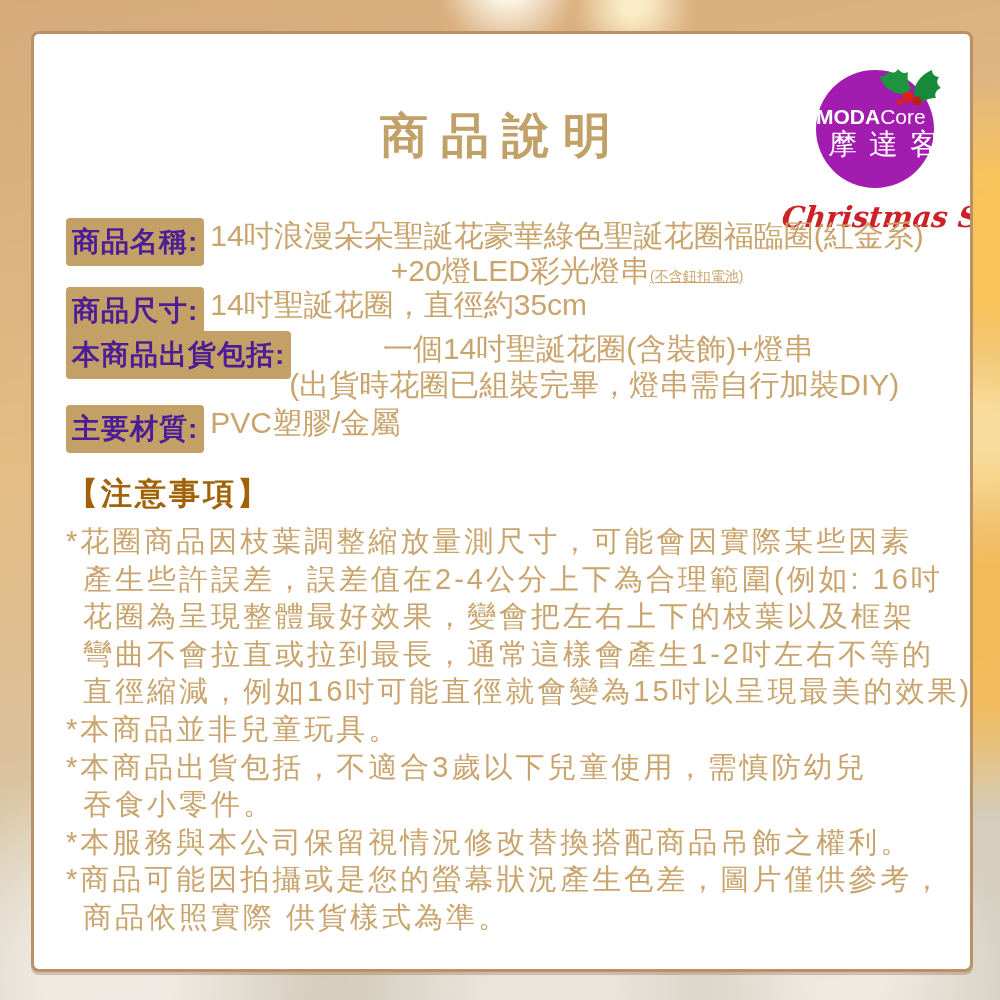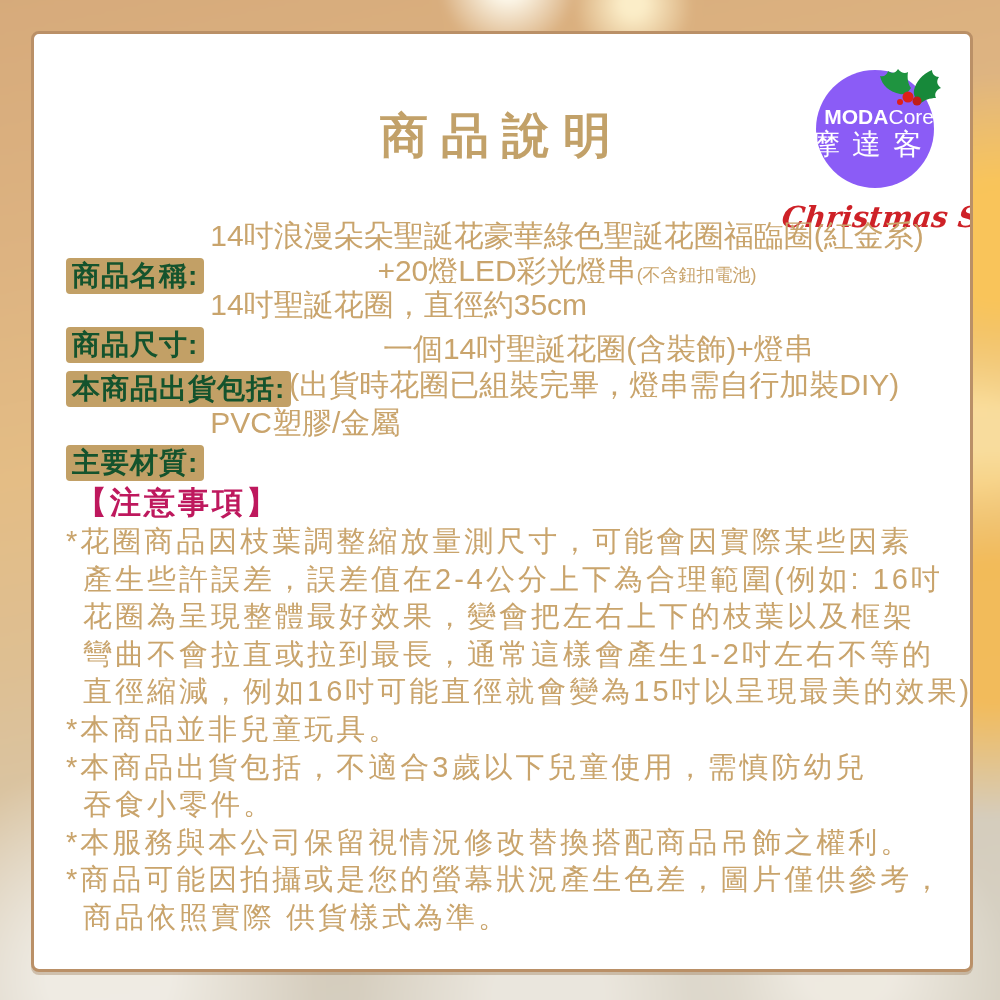--- a/index.html
+++ b/index.html
@@ -32,47 +32,47 @@
   .title{
     position:absolute;top:70px;left:50%;transform:translateX(-50%);
     margin:0;font-size:48px;font-weight:bold;letter-spacing:13px;
     color:#c2a169;white-space:nowrap;
   }
   
   .brand{position:absolute;left:748px;top:10px;width:200px;height:196px;}
   .holly{position:absolute;left:88px;top:16px;width:78px;height:52px;z-index:3;}
   .logo-circle{
     position:absolute;left:34px;top:26px;width:118px;height:118px;border-radius:50%;
-    background:#8b5cf6;z-index:2;display:flex;flex-direction:column;
-    align-items:flex-end;justify-content:center;padding-top:6px;box-sizing:border-box;
+    background:#a21caf;z-index:2;display:flex;flex-direction:column;
+    align-items:flex-start;justify-content:center;padding-top:6px;box-sizing:border-box;
   }
   .logo-en{color:#fff;font-size:21px;line-height:24px;letter-spacing:0;white-space:nowrap;}
   .logo-en .b{font-weight:bold;}
   .logo-zh{color:#fff;font-size:29px;line-height:30px;letter-spacing:12px;margin-left:12px;white-space:nowrap;}
   .tagline{
     position:absolute;left:0;top:156px;width:200px;text-align:center;
     font-family:"DejaVu Serif","Liberation Serif",serif;
     font-style:italic;font-weight:bold;font-size:29px;color:#ce2127;
     transform:skewX(-6deg);white-space:nowrap;
   }
   
   .row{position:absolute;left:32px;display:flex;align-items:flex-start;white-space:nowrap;}
   .tag{
-    flex:none;background:#c2a066;color:#14532d;font-weight:bold;font-size:28px;
-    line-height:34px;padding:1px 6px;border-radius:4px;letter-spacing:1px;margin-right:6px;margin-top:40px;
+    flex:none;background:#c2a066;color:#4c1d95;font-weight:bold;font-size:28px;
+    line-height:34px;padding:7px 6px;border-radius:4px;letter-spacing:1px;margin-right:6px;
   }
   .val{color:#c9a46c;font-size:30px;line-height:35px;}
   .vline{white-space:nowrap;text-align:center;}
-  .small{font-size:18px;letter-spacing:0;}
+  .small{font-size:14px;letter-spacing:0;text-decoration:underline;}
   .neg{margin-left:-8px;}
   
   .notes-h{
-    position:absolute;left:30px;top:436px;margin:12px;
+    position:absolute;left:30px;top:436px;margin:3px;
     font-family:"DejaVu Serif","Liberation Serif",serif;
-    font-size:31px;font-weight:bold;letter-spacing:3px;color:#be185d;
+    font-size:31px;font-weight:bold;letter-spacing:3px;color:#a16207;
   }
   .notes{position:absolute;left:32px;top:489px;width:900px;}
   .nline{
     color:#c9a46c;font-size:29px;line-height:37.6px;letter-spacing:3px;white-space:nowrap;
   }
   .nline.ind{padding-left:17px;}
 </style>
 </head>
 <body>
 

